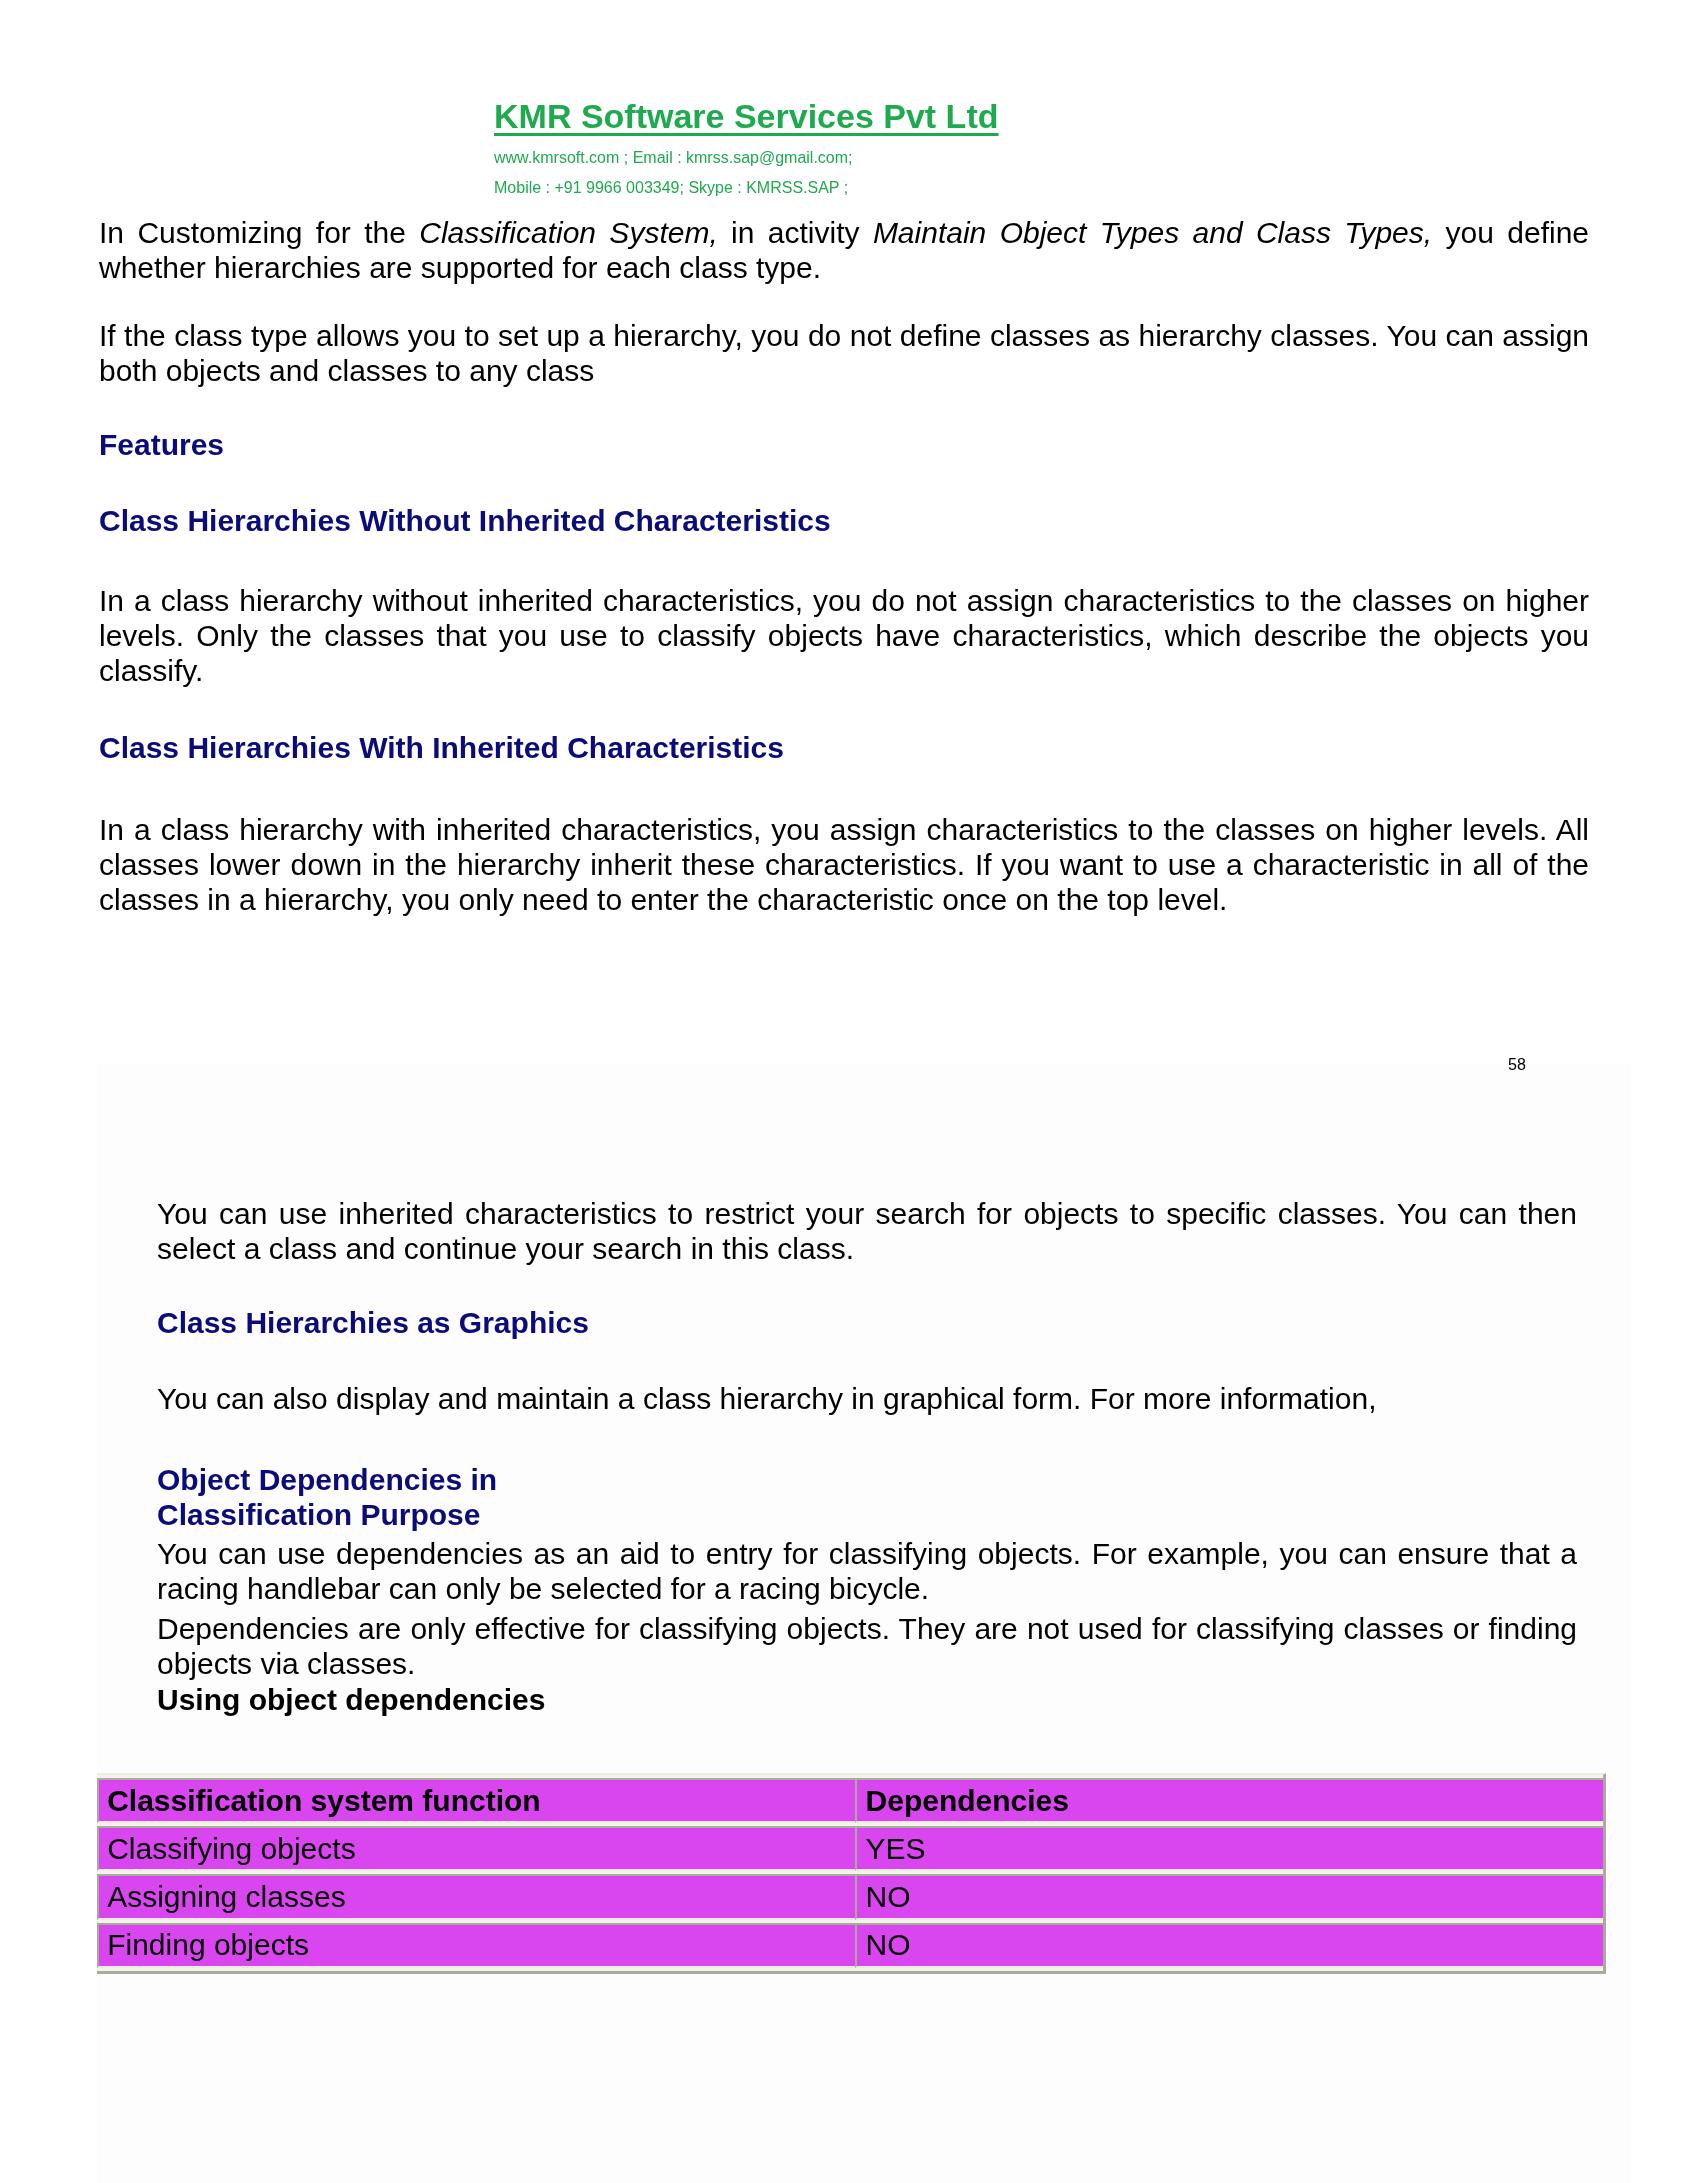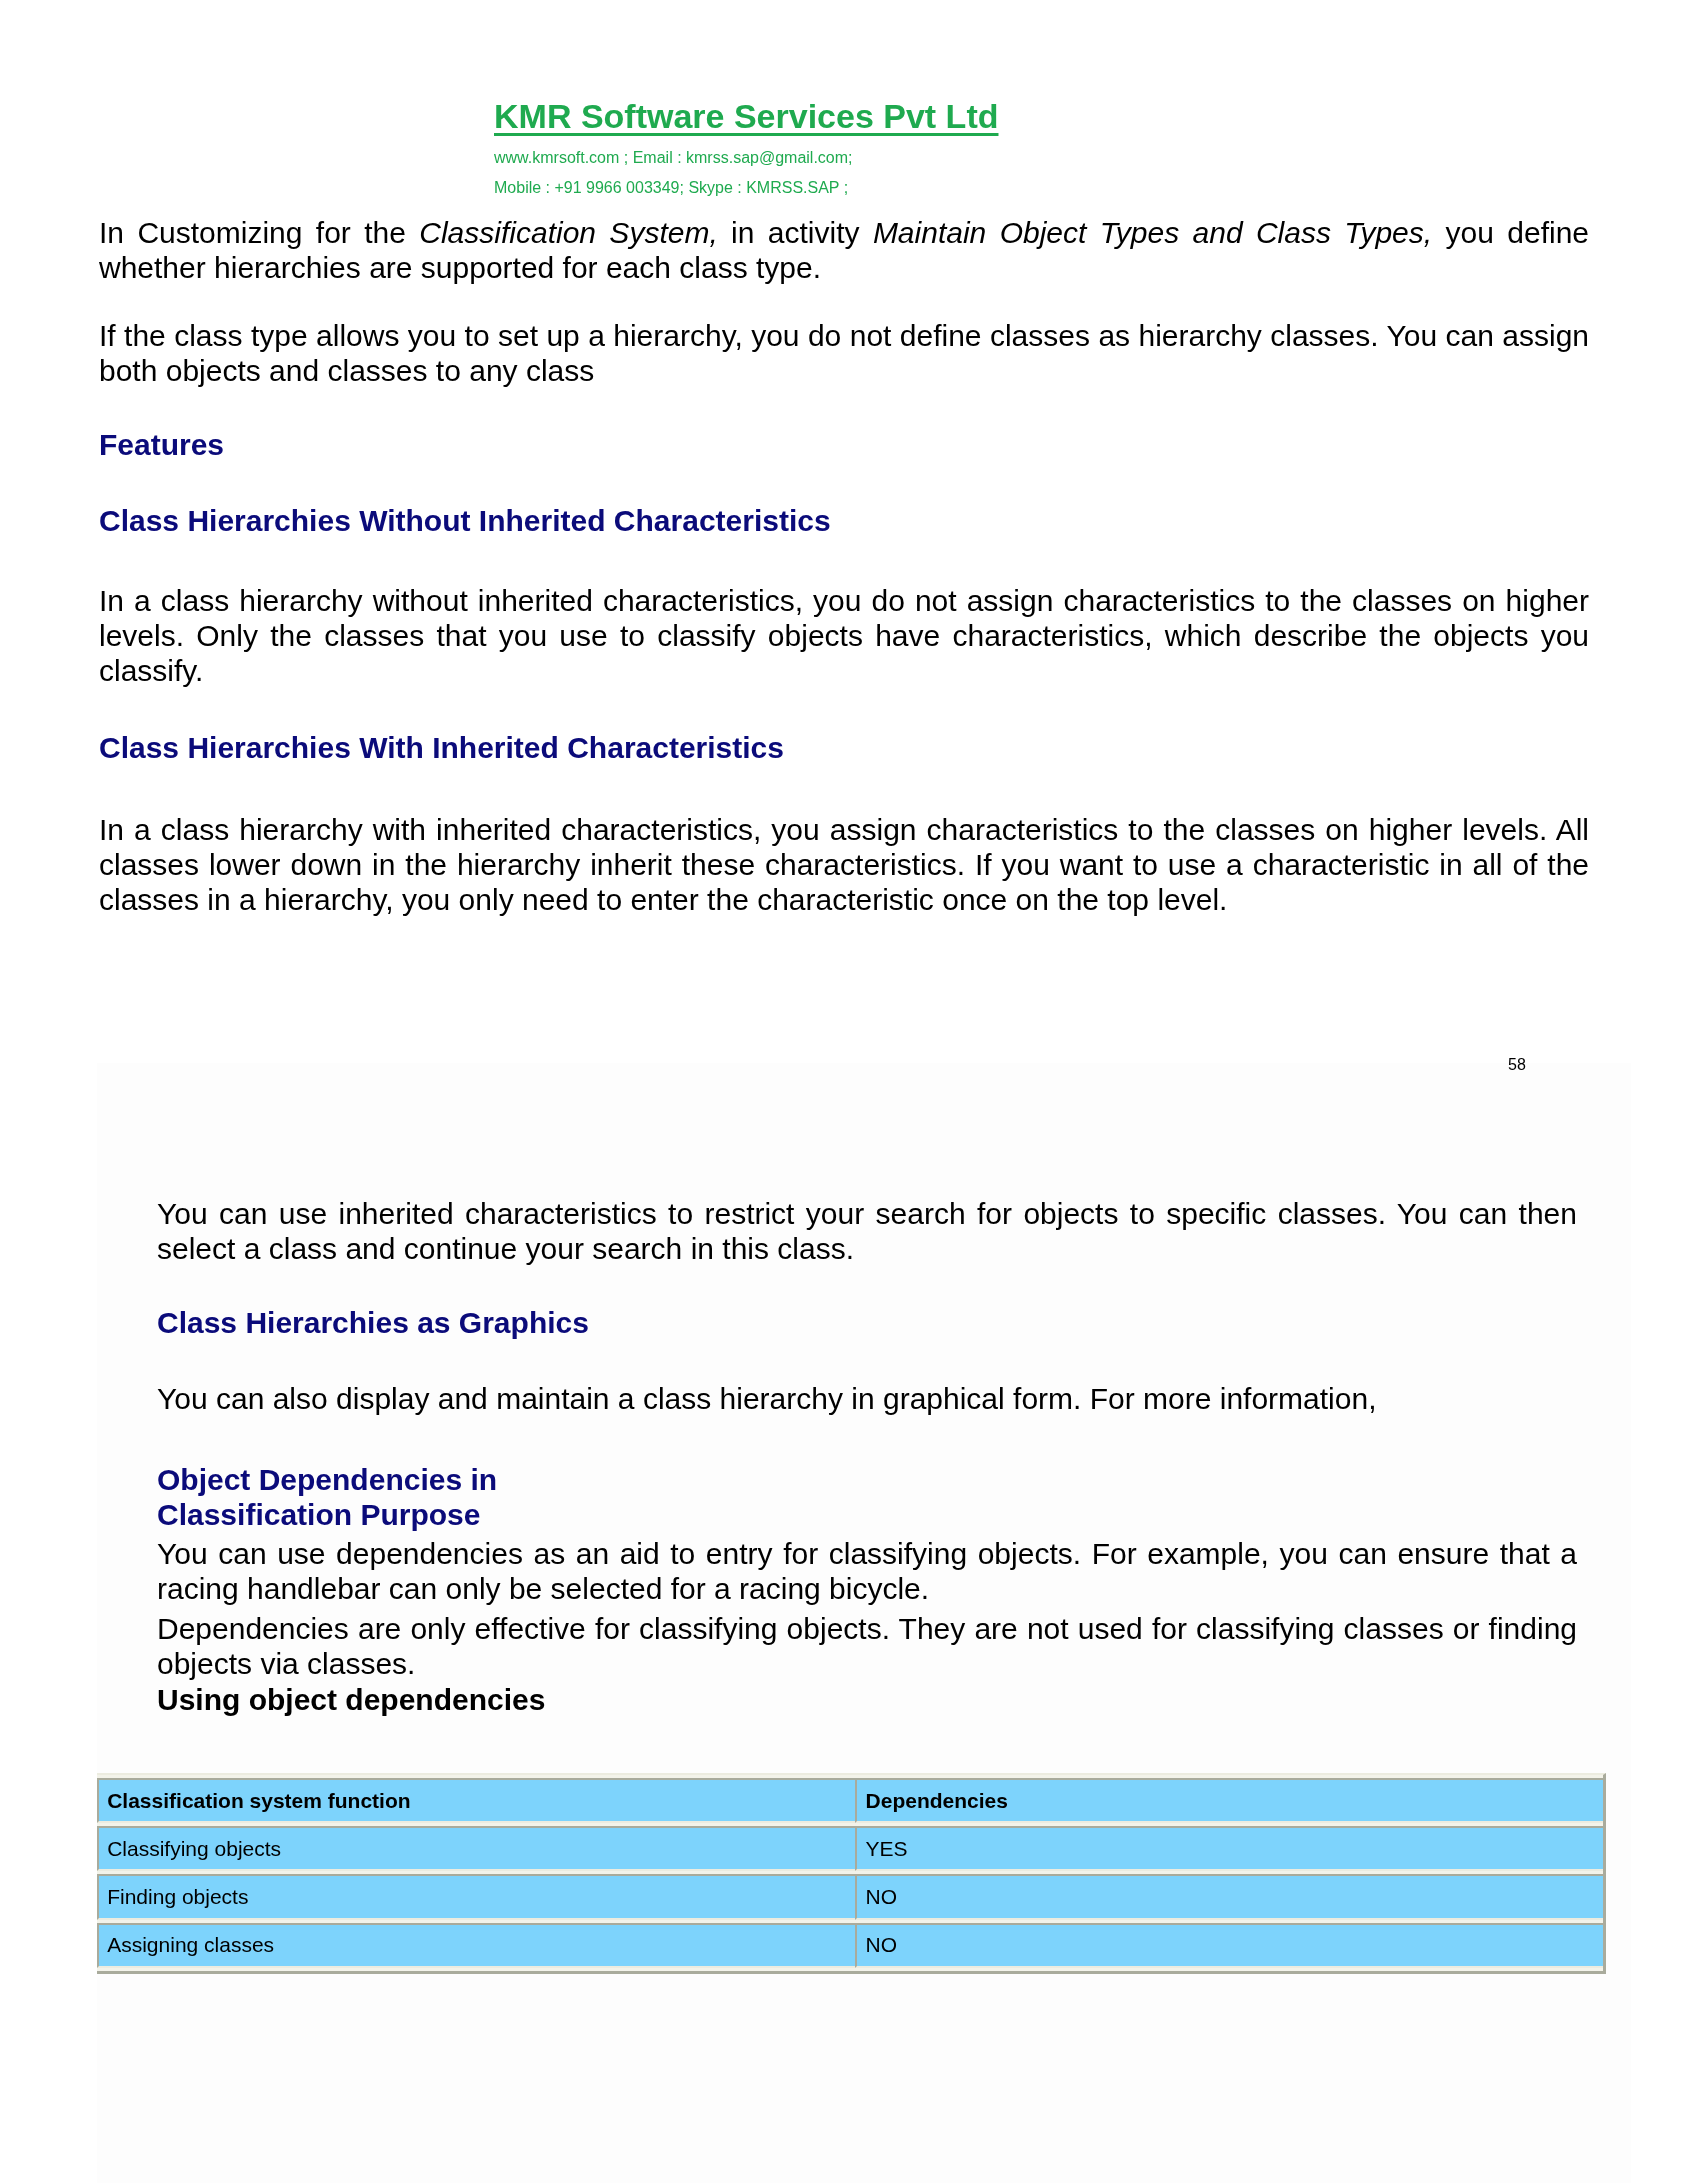--- a/index.html
+++ b/index.html
@@ -51,22 +51,22 @@
     
     .dep-table {
       position: absolute; left: 97px; top: 1773px; width: 1509px;
       border-collapse: separate; border-spacing: 0 3.3px;
       background: #f3f3ea;
       border-top: 2.5px solid #ecece0;
       border-right: 3.3px solid #a9ab9c;
       border-bottom: 3.3px solid #a9ab9c;
     }
     .dep-table td, .dep-table th {
-      font-size: 21px; line-height: 38px; padding: 1.6px 8.2px; text-align: left;
-      background: #7dd3fc;
+      font-size: 30px; line-height: 38px; padding: 1.6px 8.2px; text-align: left;
+      background: #d946ef;
       border-top: 2.5px solid #a9ab9c;
       border-left: 2.5px solid #a9ab9c;
       border-bottom: 2.5px solid #ecece0;
     }
     .dep-table th { font-weight: bold; }
     .dep-table .c1 { width: 740px; }
   </style>
 </head>
 <body>
 
@@ -117,22 +117,22 @@
       <th class="c1">Classification system function</th>
       <th>Dependencies</th>
     </tr>
   </thead>
   <tbody>
     <tr>
       <td class="c1">Classifying objects</td>
       <td>YES</td>
     </tr>
     <tr>
-      <td class="c1">Finding objects</td>
+      <td class="c1">Assigning classes</td>
       <td>NO</td>
     </tr>
     <tr>
-      <td class="c1">Assigning classes</td>
+      <td class="c1">Finding objects</td>
       <td>NO</td>
     </tr>
   </tbody>
 </table>
 
 
 </body></html>

